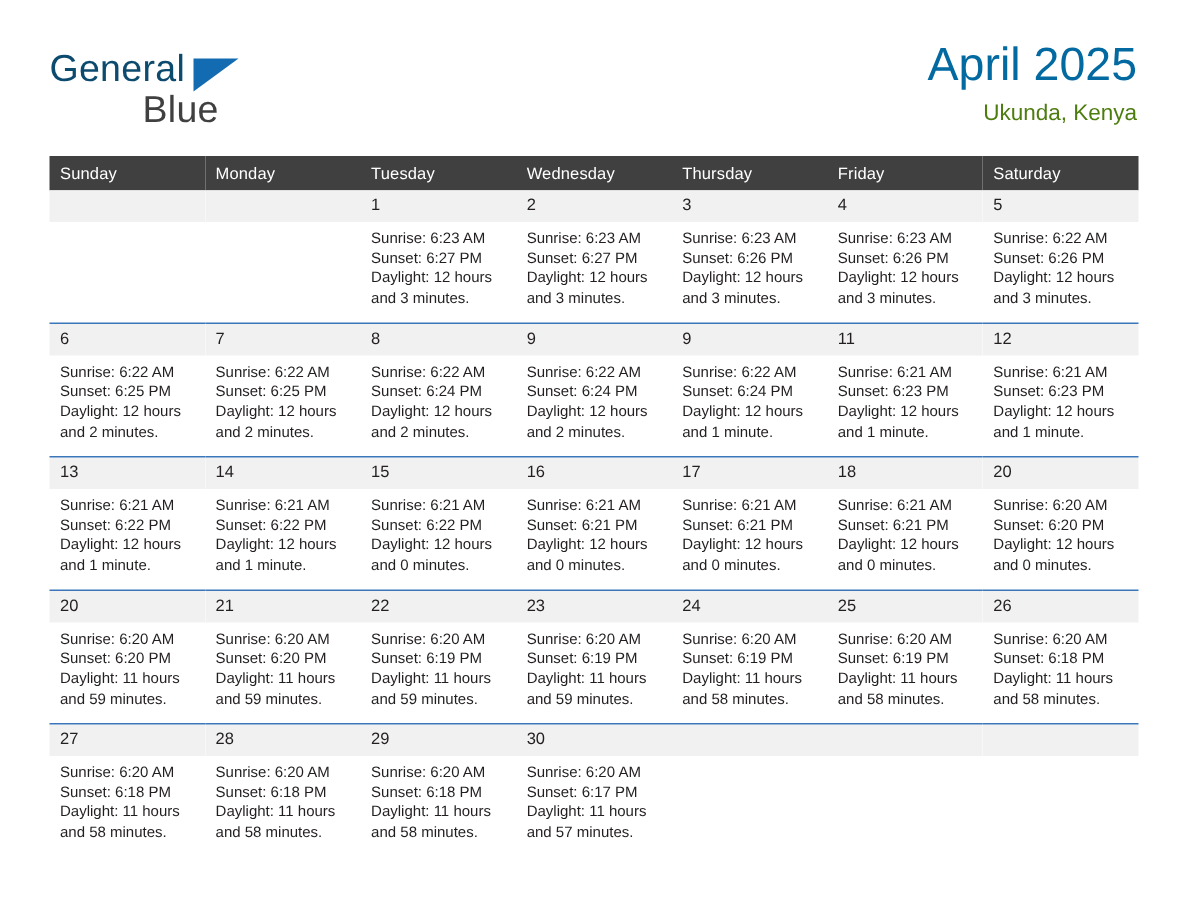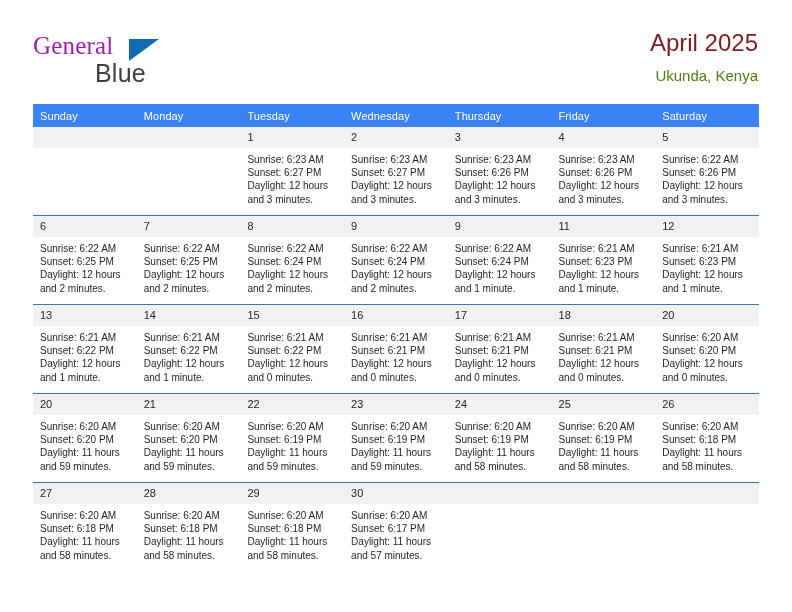--- a/index.html
+++ b/index.html
@@ -37,22 +37,22 @@
     top: 0;
     width: 220px;
     height: 62px;
   }
   .brand-general {
     position: absolute;
     left: 0;
     top: 5px;
     font-size: 25px;
     letter-spacing: 0.2px;
-    color: #a21caf;
-    font-family: Liberation Serif, serif;
+    color: #0c4a6e;
+    font-family: Liberation Sans, sans-serif;
   }
   .brand-triangle {
     position: absolute;
     left: 96px;
     top: 12px;
     width: 0;
     height: 0;
     border-left: 30px solid #136cb2;
     border-bottom: 22px solid transparent;
   }
@@ -65,22 +65,22 @@
     letter-spacing: 0.2px;
   }
 
   .title-block {
     position: absolute;
     right: 0;
     top: 0;
     text-align: right;
   }
   .cal-title {
-    font-size: 24px;
-    color: #7f1d1d;
+    font-size: 31px;
+    color: #0369a1;
     line-height: 32px;
     white-space: nowrap;
   }
   .cal-subtitle {
     font-size: 15px;
     color: #4d7c0f;
     line-height: 22px;
     margin-top: 6px;
     white-space: nowrap;
   }
@@ -88,21 +88,21 @@
   
   .calendar {
     position: absolute;
     left: 33px;
     top: 104px;
     width: 726px;
     border-collapse: collapse;
     table-layout: fixed;
   }
   .calendar th {
-    background: #3b82f6;
+    background: #404040;
     color: #ffffff;
     font-size: 11px;
     font-weight: normal;
     text-align: left;
     padding: 5px 0 5px 7px;
     height: 13px;
     letter-spacing: 0.1px;
   }
   .calendar td {
     width: 103.71px;

